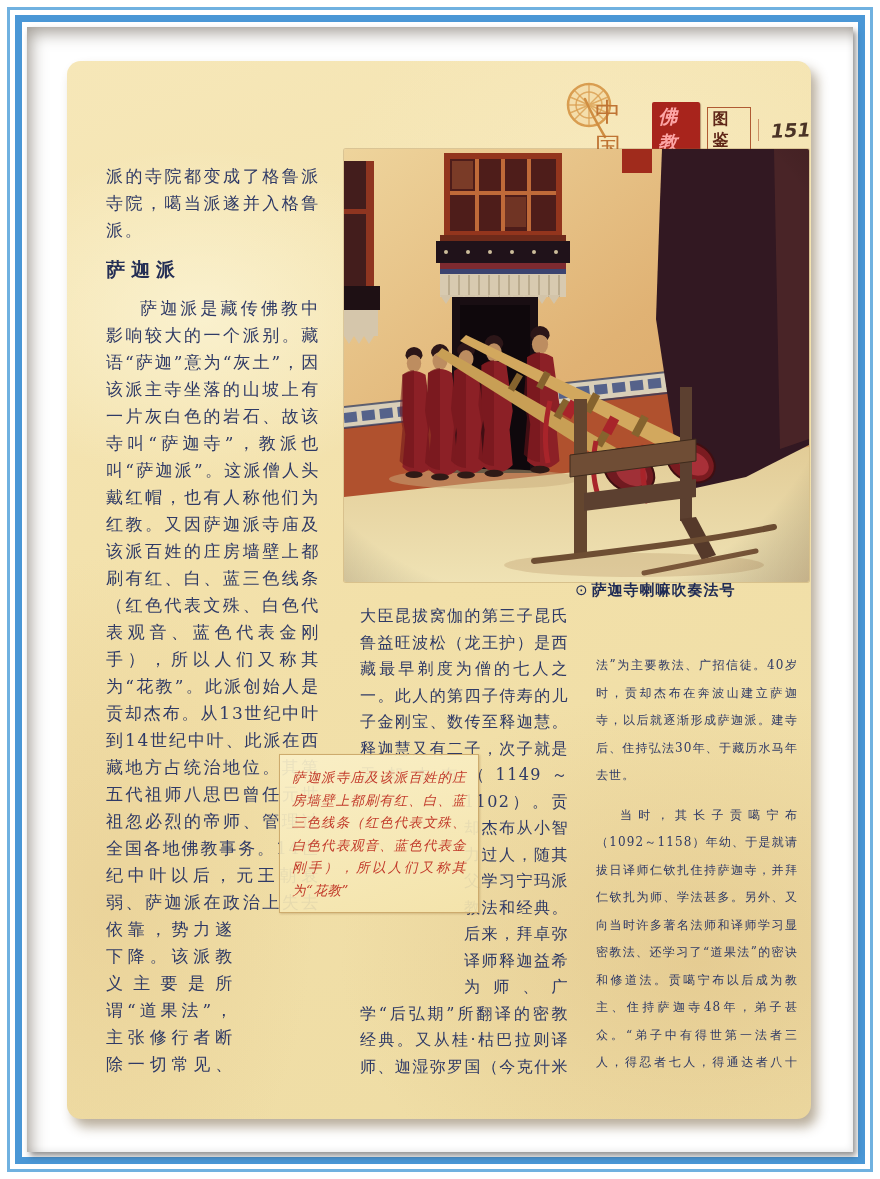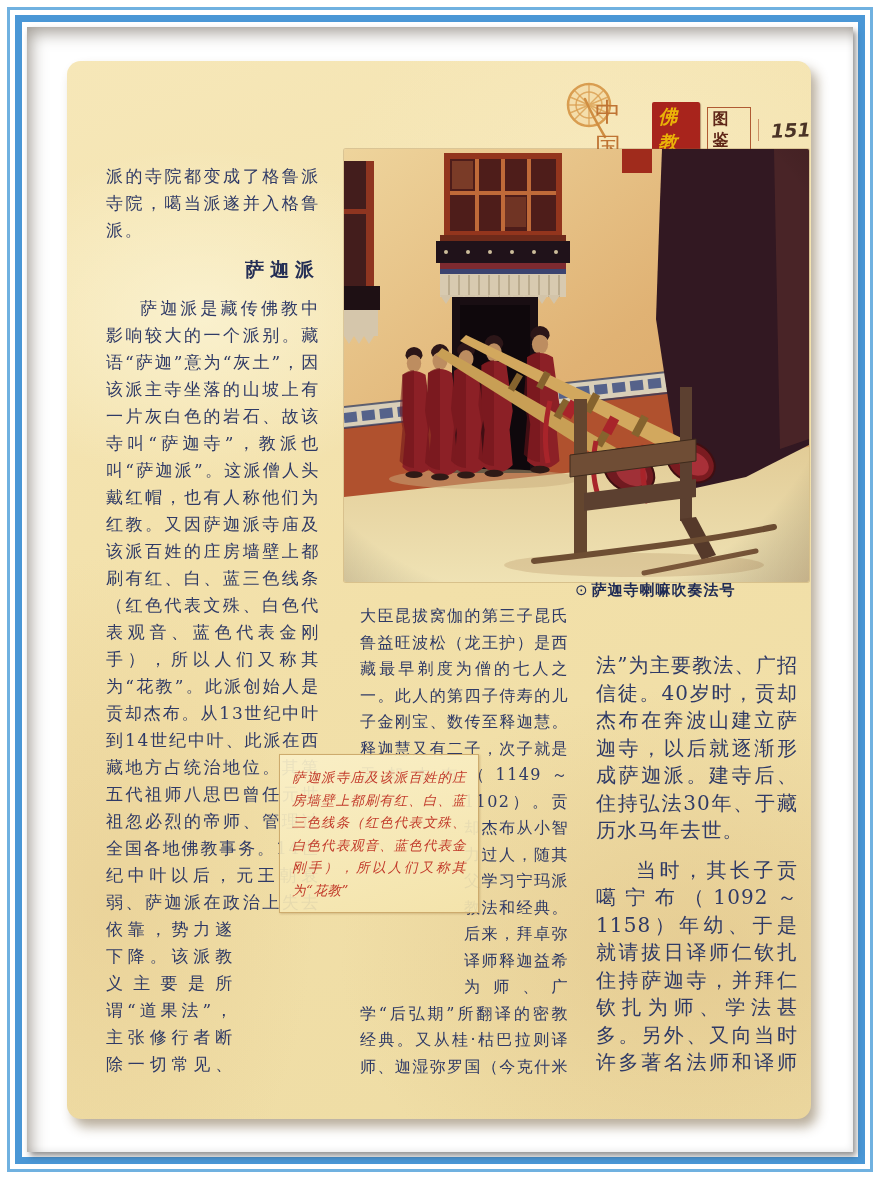--- a/index.html
+++ b/index.html
@@ -22,36 +22,36 @@
          radial-gradient(ellipse 300px 500px at 5% 80%, rgba(222,190,130,.35), transparent 70%),
          linear-gradient(160deg,#f6e7b8 0%,#f2e0a9 50%,#eedca4 100%);
        box-shadow:6px 8px 12px rgba(100,75,35,.45);
        overflow:hidden;}
   
   .header{position:absolute;top:18px;left:0;width:100%;height:62px;}
   .logo{position:absolute;left:494px;top:0px;width:62px;height:60px;opacity:.85;}
   .brand{position:absolute;left:528px;top:16px;display:flex;align-items:center;gap:7px;
          font-family:"DejaVu Sans","Liberation Sans",sans-serif;}
   .brand-cn{font-size:26px;color:#bf7434;font-weight:normal;letter-spacing:4px;}
-  .brand-fo{background:#a8241c;color:#eab308;font-size:19px;font-weight:bold;
+  .brand-fo{background:#a8241c;color:#fca5a5;font-size:19px;font-weight:bold;
             padding:2px 6px 3px;letter-spacing:2px;font-style:italic;border-radius:2px;
             box-shadow:1px 1px 1px rgba(90,30,10,.4);}
   .brand-tj{font-size:16px;color:#5f2718;font-weight:bold;letter-spacing:3px;
             border:1px solid #b05a33;padding:1px 5px 2px;}
   .brand-divider{width:1px;height:22px;background:#b05a33;opacity:.6;}
   .pageno{font-size:19px;color:#4a3326;font-style:italic;font-weight:bold;margin-left:6px;
           transform:rotate(-2deg);}
   
   .col{position:absolute;text-align:justify;color:#2f3a66;}
   .col p{margin:12px;}
   .indent{text-indent:2em;}
   .col-left{left:27px;top:90px;width:238px;height:930px;font-size:17px;line-height:27px;letter-spacing:1.8px;overflow:hidden;}
   .col-mid{left:281px;top:530px;width:233px;height:486px;font-size:16px;line-height:26.5px;letter-spacing:1.4px;overflow:hidden;}
-  .col-right{left:517px;top:579px;width:226px;height:438px;font-size:20px;line-height:27.5px;letter-spacing:1.1px;overflow:hidden;}
-  .sec-heading{display:block;text-align:right;font-weight:bold;font-size:19px;
+  .col-right{left:517px;top:579px;width:226px;height:438px;font-size:12px;line-height:27.5px;letter-spacing:1.1px;overflow:hidden;}
+  .sec-heading{display:block;text-align:left;font-weight:bold;font-size:19px;
        margin:16px 0 14px;color:#242e55;letter-spacing:6px;text-indent:0;
        font-family:"DejaVu Sans","Liberation Sans",sans-serif;}
   .cut-r{float:right;width:86px;height:215px;}
   .cut-l{float:left;width:104px;height:190px;}
   
   .note-box{position:absolute;left:180px;top:693px;width:200px;min-height:130px;
        box-sizing:border-box;padding:11px 12px;border:1px solid #cdab6d;
        background:linear-gradient(165deg,rgba(250,240,200,.92),rgba(244,228,172,.92));
        color:#c23b2b;font-size:13.5px;line-height:22.5px;font-style:italic;
        letter-spacing:.5px;text-align:justify;box-shadow:1px 1px 2px rgba(120,80,30,.25);margin-left:32px;}

